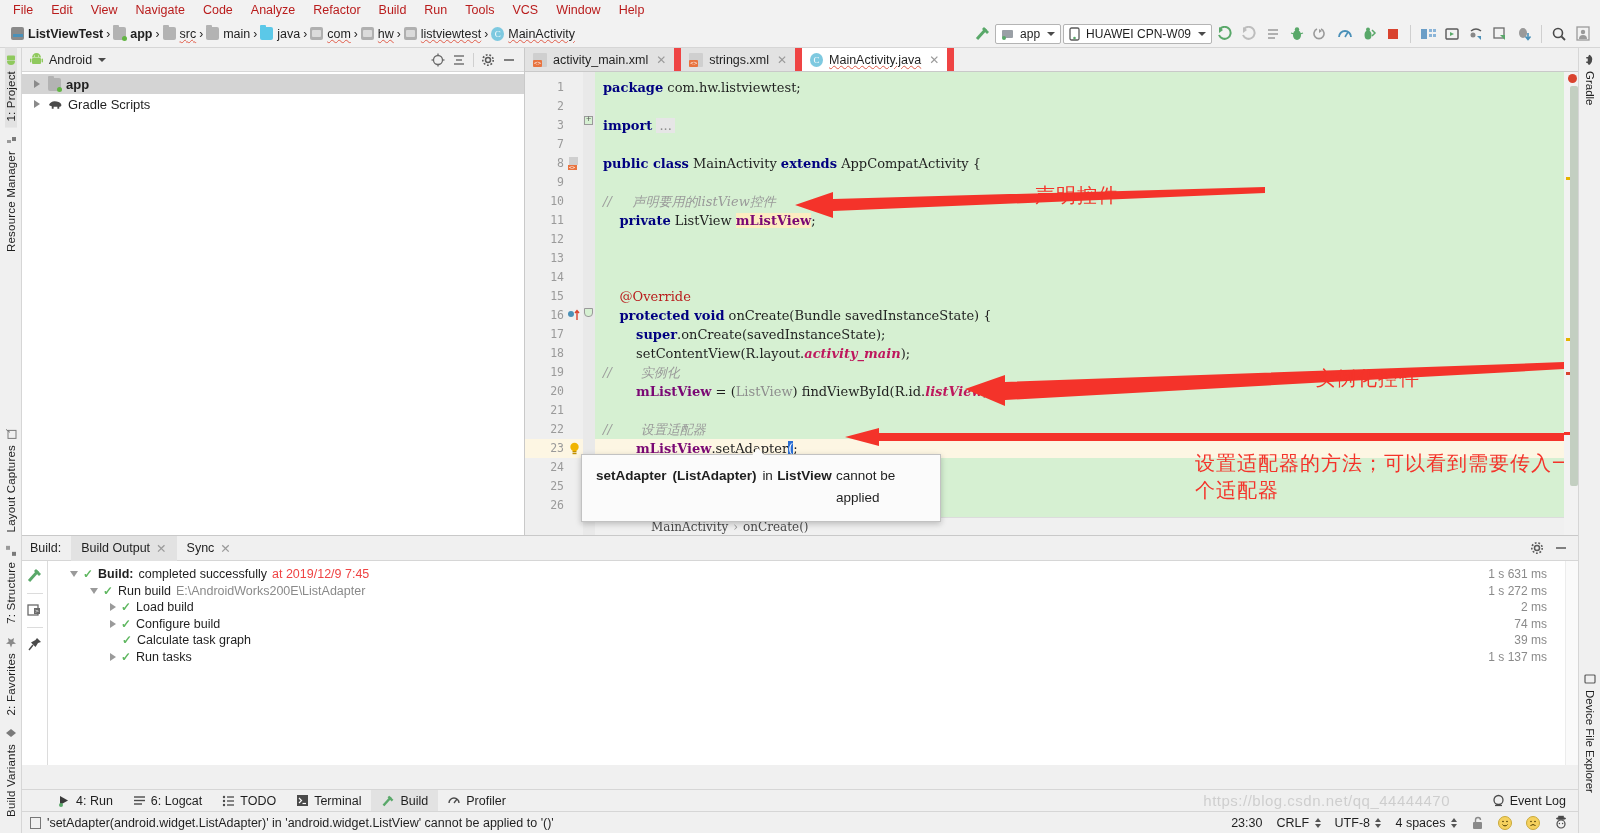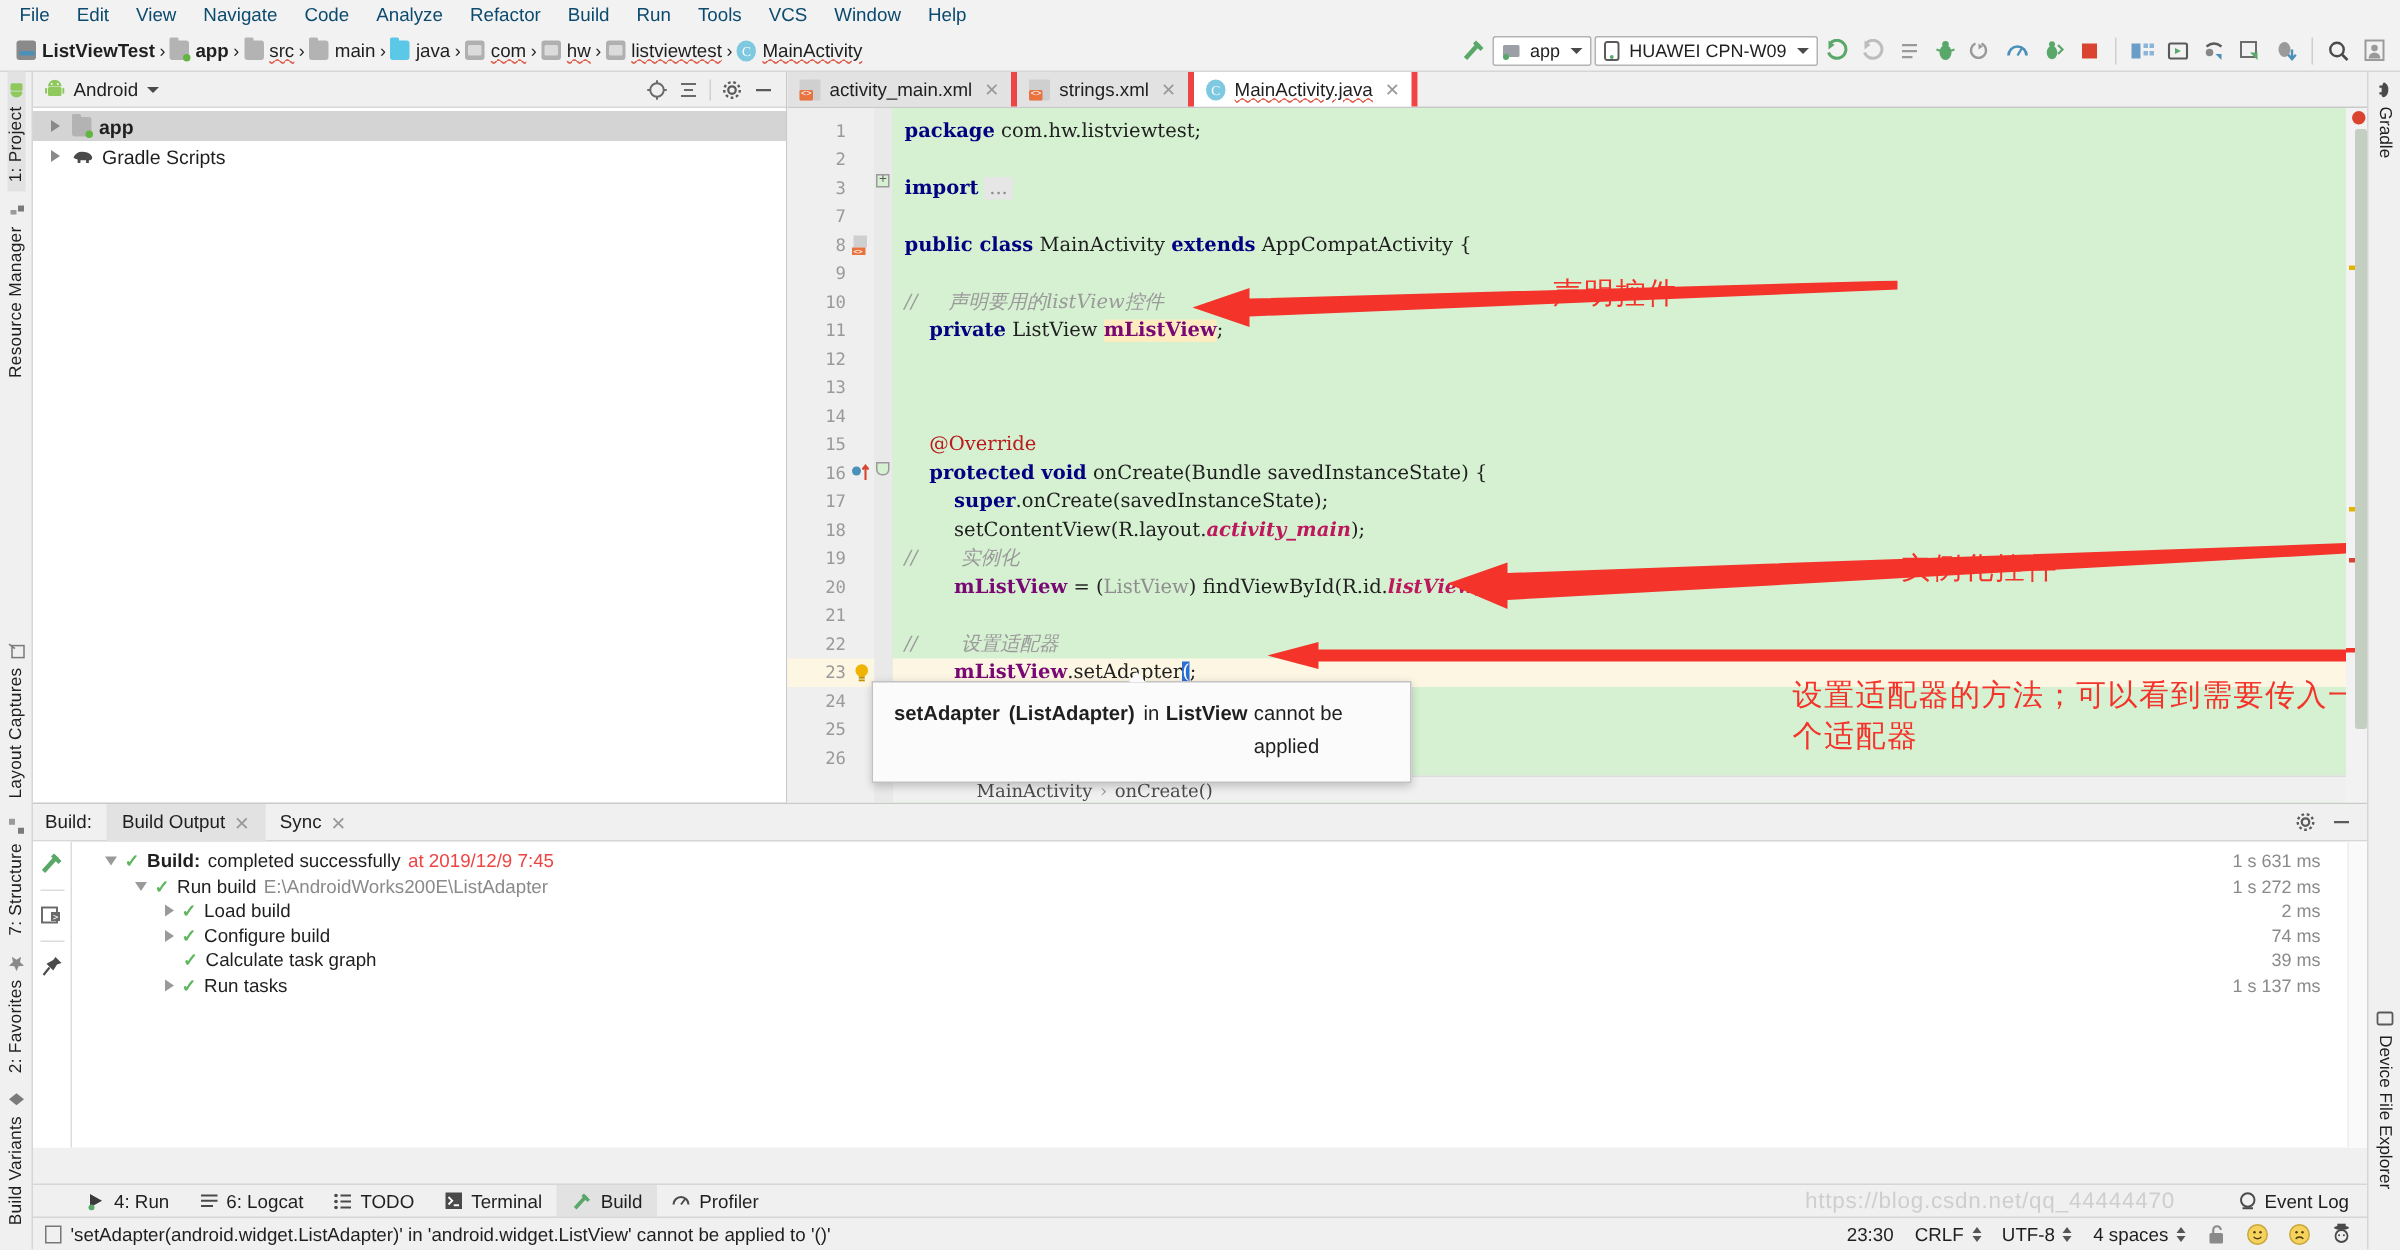--- a/index.html
+++ b/index.html
@@ -10,21 +10,21 @@
     font-size:12px;
     color:#1f1f1f;
     background:#f2f2f2;
     overflow:hidden;
     position:relative;
   }
   .app { width:1600px; height:833px; position:relative; display:flex; flex-direction:column; background:#f0f0f0; }
 
   
   .menubar { height:20px; display:flex; align-items:center; padding-left:4px; background:#f2f2f2; flex:0 0 20px; }
-  .menubar .mi { padding:2px 9px; font-size:12.5px; color:#0c4a6e; cursor:default; }
+  .menubar .mi { padding:2px 9px; font-size:12.5px; color:#b91c1c; cursor:default; }
 
   
   .toprow { height:28px; display:flex; align-items:center; background:#f2f2f2; border-bottom:1px solid #d6d6d6; flex:0 0 28px; }
   .crumbs { display:flex; align-items:center; padding-left:8px; gap:0px; }
   .crumb { display:flex; align-items:center; gap:4px; padding:1px 3px; font-size:12.5px; }
   .crumb.bold { font-weight:bold; }
   .ico { display:inline-block; width:13px; height:13px; position:relative; flex:0 0 13px; }
   .folder { background:#b3b3b3; border-radius:1px 2px 2px 2px; }
   .folder:after { content:""; position:absolute; left:0; top:-2px; width:6px; height:3px; background:#b3b3b3; border-radius:1px; }
   .folder.blue { background:#5bc8e8; }
@@ -71,21 +71,21 @@
   .droidico { width:13px; height:13px; }
   .tree { flex:1 1 auto; font-size:13px; padding-top:2px; background:#fff;}
   .trow { height:20px; display:flex; align-items:center; gap:5px; padding-left:26px; }
   .trow.sel { background:#d4d4d4; }
   .tarrow { width:0;height:0;border-top:4.5px solid transparent;border-bottom:4.5px solid transparent;border-left:6px solid #8a8a8a; margin-left:-14px; margin-right:3px; }
   .gradleico { width:15px;height:12px; }
 
   
   .editorwrap { flex:1 1 auto; display:flex; flex-direction:column; min-width:0; background:#fff;}
   .tabsrow { height:24px; display:flex; align-items:stretch; background:#f0f0f0; border-bottom:1px solid #c9c9c9; }
-  .etab { display:flex; align-items:center; gap:6px; padding:0 8px; font-size:12.5px; border-right:4px solid #ef4444; background:#e2e2e2; position:relative;}
+  .etab { display:flex; align-items:center; gap:6px; padding:0 8px; font-size:12.5px; border-right:7px solid #ef4444; background:#e2e2e2; position:relative;}
   .etab.active { background:#fff; }
   .etab .x { color:#9a9a9a; font-size:12px; margin-left:2px; }
   .xmlico { width:14px; height:14px; position:relative; background:#cfcfcf; border-radius:1px;}
   .xmlico:after{content:"<>";position:absolute;left:0;bottom:0;font-size:6px;line-height:7px;color:#fff;background:#e8733f;padding:0 1px;border-radius:1px;}
   .tabsrow .spacer { flex:1 1 auto; border-bottom:0; }
 
   .editorbody { flex:1 1 auto; position:relative; display:flex; min-height:0; background:#d6f0d2; }
   .gutter { width:58px; flex:0 0 58px; background:#efefef; text-align:right; padding-top:6px; font-family:"DejaVu Sans Mono", monospace; font-size:11.5px; color:#9a9a9a; position:relative;}
   .gln { height:19px; line-height:19px; padding-right:19px; position:relative;}
   .gicon { position:absolute; right:1px; top:2px; width:15px; height:15px;}
@@ -559,21 +559,21 @@
                 <polygon points="0,18 38,5 38,12 470,0 470,6 38,24 38,31" fill="#f4332a"></polygon>
               </svg>
               <svg class="arrow" style="left:370px; top:290px; width:610px; height:45px;">
                 <polygon points="0,27 40,13 40,20 600,0 600,7 40,38 40,44" fill="#f4332a"></polygon>
               </svg>
               <svg class="arrow" style="left:250px; top:355px; width:820px; height:20px;">
                 <polygon points="0,10 34,1 34,6 820,6 820,14 34,14 34,19" fill="#f4332a"></polygon>
               </svg>
 
               <div class="annotxt" style="left:440px; top:110px; font-size:20px;">声明控件</div>
-              <div class="annotxt" style="left:672px; top:293px; font-size:20px;">实例化控件</div>
+              <div class="annotxt" style="left:720px; top:293px; font-size:20px;">实例化控件</div>
               <div class="annotxt" style="left:600px; top:378px; font-size:20px; white-space:nowrap;">设置适配器的方法；可以看到需要传入一</div>
               <div class="annotxt" style="left:600px; top:405px; font-size:20px;">个适配器</div>
 
               <div class="breadcrumb-ed" style="padding-left:56px;">
                 <span>MainActivity</span>
                 <span style="color:#9a9a9a">›</span>
                 <span>onCreate()</span>
               </div>
             </div>
 

